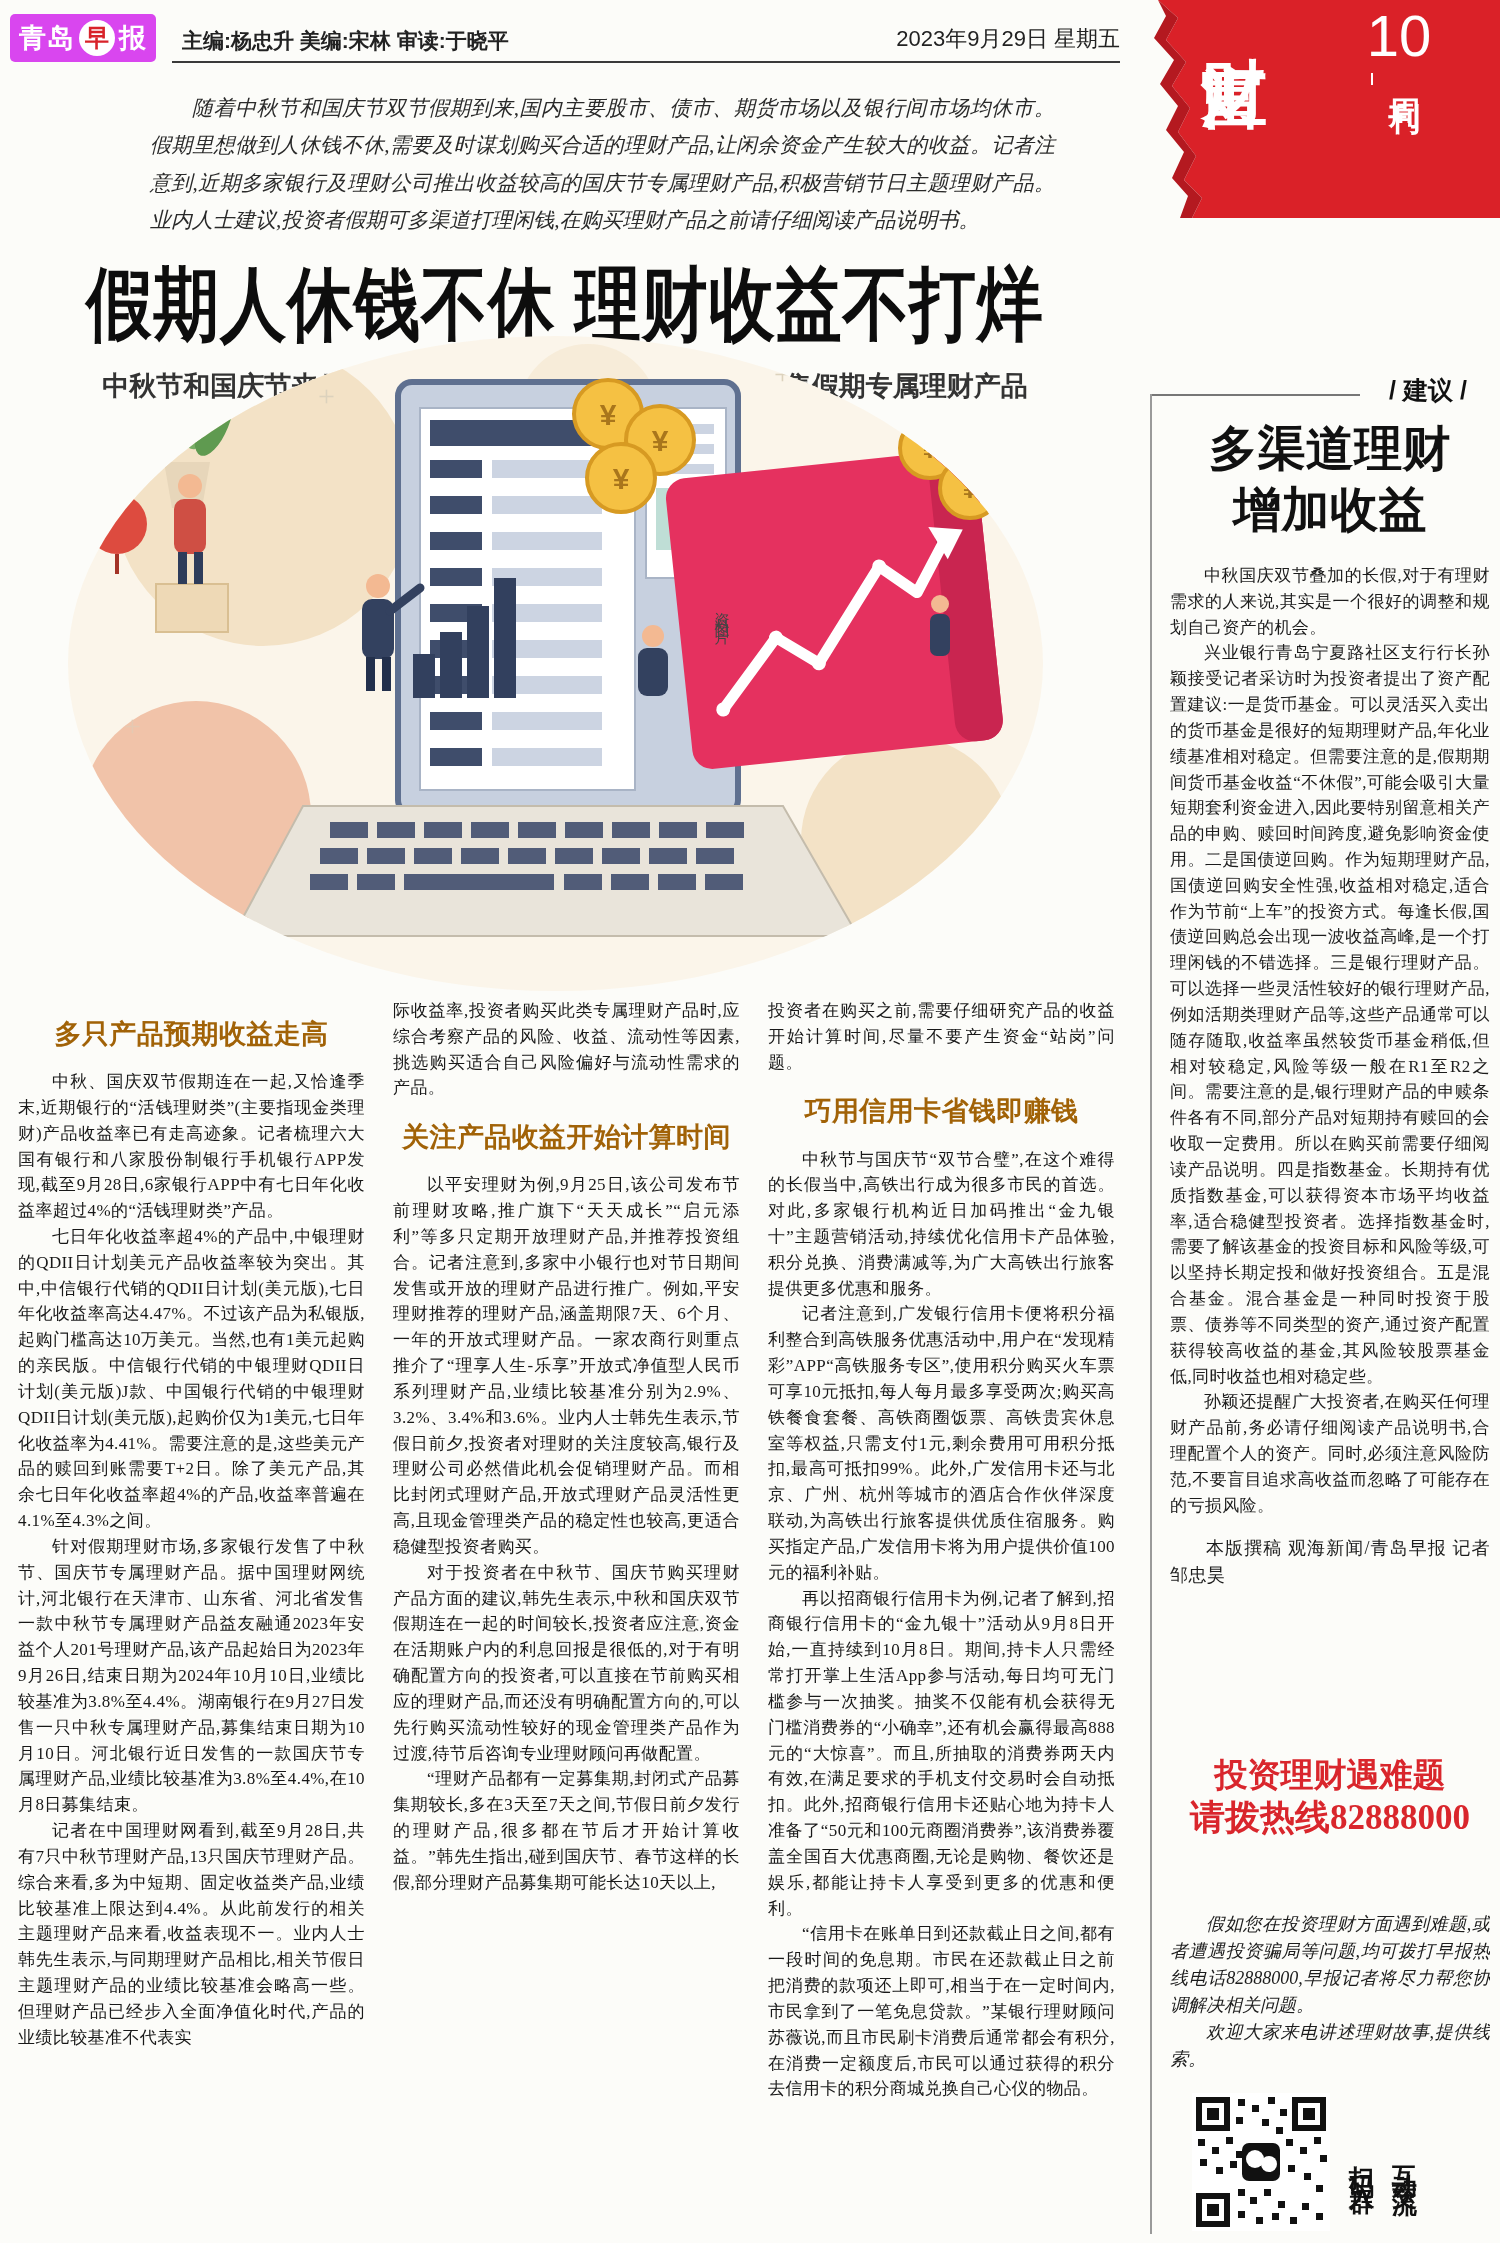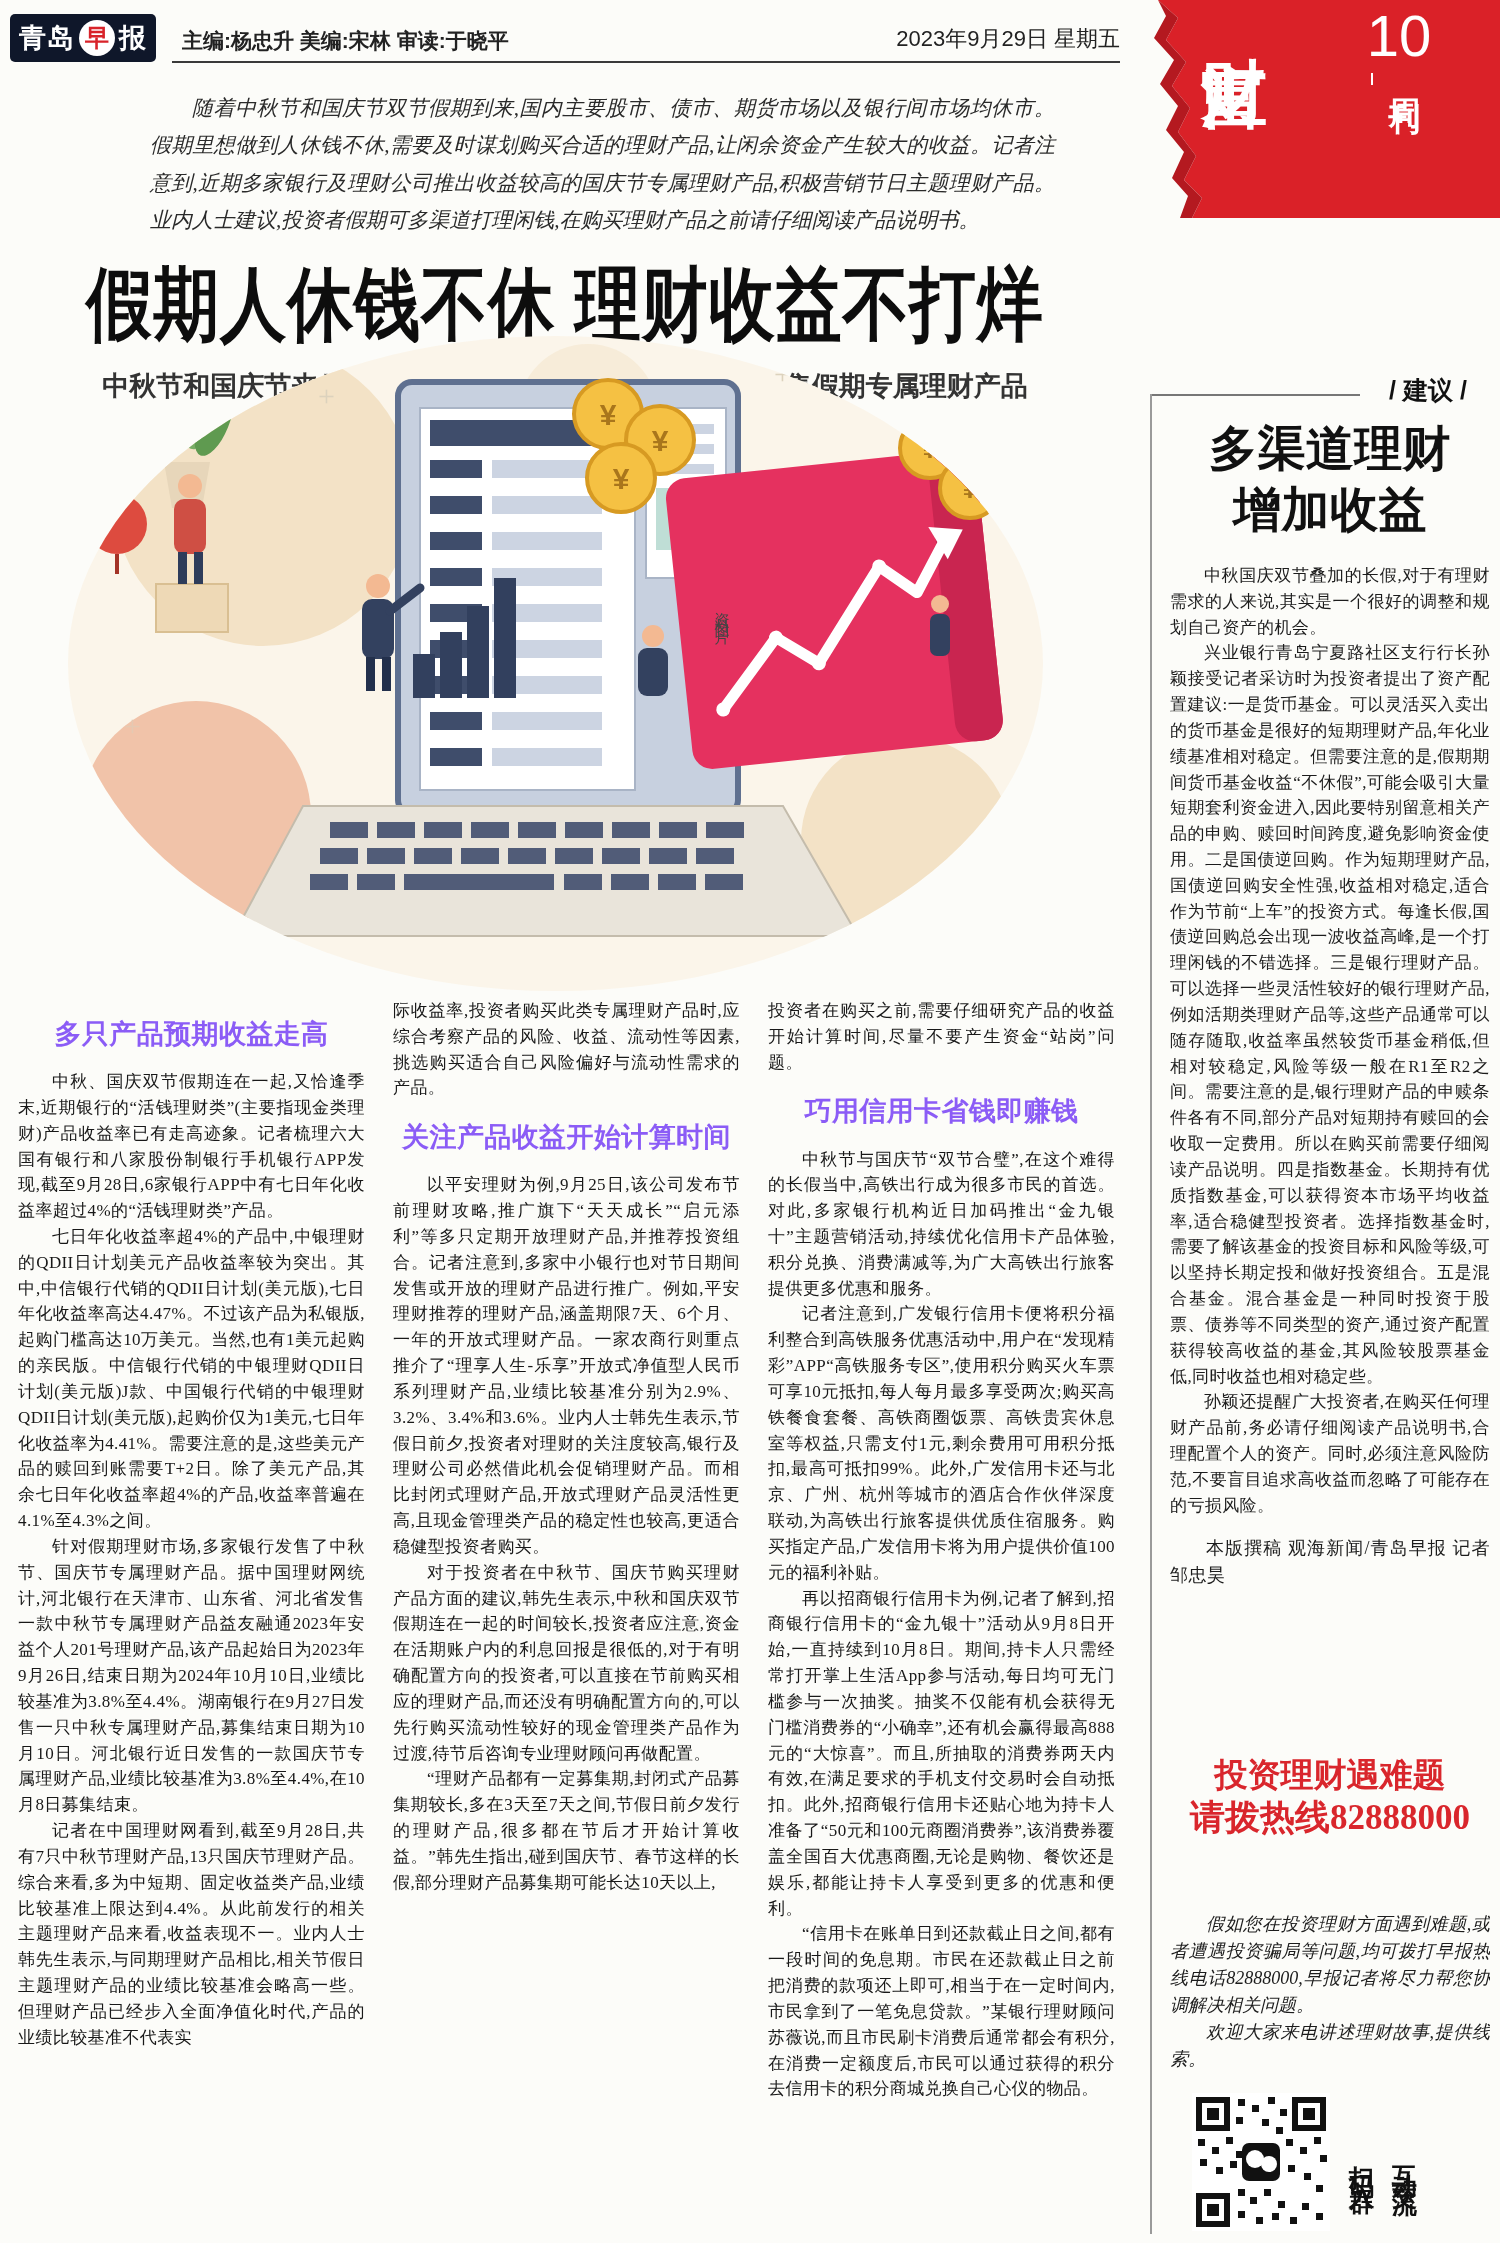--- a/index.html
+++ b/index.html
@@ -5,21 +5,21 @@
   * { margin:0; padding:0; box-sizing:border-box; }
   html,body { background:#e8e8e4; }
   .page {
     position:relative; width:1500px; height:2243px; margin:0 auto;
     background:#fcfcf9; overflow:hidden;
     font-family:"Liberation Serif","DejaVu Serif",serif; color:#1c1c1c;
   }
   .abs { position:absolute; }
 
   
-  .logo { left:10px; top:14px; height:48px; background:#0f172a; border-radius:5px;
+  .logo { left:10px; top:14px; height:48px; background:#d946ef; border-radius:5px;
           display:flex; align-items:center; padding:0 9px; gap:4px;
           font-family:"Liberation Sans","DejaVu Sans",sans-serif; }
   .logo .big { color:#fff; font-size:27px; font-weight:900; letter-spacing:1px; }
   .logo .circ { width:36px; height:36px; background:#fff; border-radius:50%;
           color:#d8232a; font-size:24px; font-weight:900; display:flex; align-items:center; justify-content:center; }
   .staff { left:182px; top:27px; font-size:21px; font-weight:700; color:#222;
           font-family:"Liberation Sans","DejaVu Sans",sans-serif; }
   .date  { left:850px; top:24px; width:270px; text-align:right; font-size:22px; color:#222;
           font-family:"Liberation Sans","DejaVu Sans",sans-serif; }
   .header-rule { left:172px; top:61px; width:948px; height:2px; background:#3a3a3a; }
@@ -51,21 +51,21 @@
   .illu { left:68px; top:336px; width:975px; height:655px; border-radius:50%; overflow:hidden; }
   .caption { left:712px; top:600px; writing-mode:vertical-rl; font-size:15px; color:#444;
      letter-spacing:6px; font-family:"Liberation Sans","DejaVu Sans",sans-serif; }
 
   
   .col { top:998px; width:347px; height:1245px; overflow:hidden;
      font-size:17px; line-height:1.52; text-align:justify; color:#181818; letter-spacing:.4px; }
   .col p { text-indent:2em; }
   .col p.cont { text-indent:0; }
   .col h3 { font-family:"Liberation Sans","DejaVu Sans",sans-serif; text-indent:0;
-     font-size:27px; font-weight:900; text-align:center; margin:16px 0 14px; color:#8b5cf6; }
+     font-size:27px; font-weight:900; text-align:center; margin:16px 0 14px; color:#a16207; }
   .c1 { left:18px; } .c2 { left:393px; } .c3 { left:768px; }
 
   
   .sb-top-rule { left:1150px; top:394px; width:210px; height:2px; background:#777; }
   .sb-left-rule { left:1150px; top:394px; width:2px; height:1840px; background:#9a9a9a; }
   .sb-tag { left:1362px; top:374px; width:132px; text-align:center; font-size:25px; font-weight:900;
      font-family:"Liberation Sans","DejaVu Sans",sans-serif; color:#111; }
   .sb-text { left:1170px; top:412px; width:320px; height:1392px; overflow:hidden;
      font-size:17px; line-height:1.52; text-align:justify; letter-spacing:.4px; }
   .sb-text h2 { font-family:"Liberation Sans","DejaVu Sans",sans-serif;

